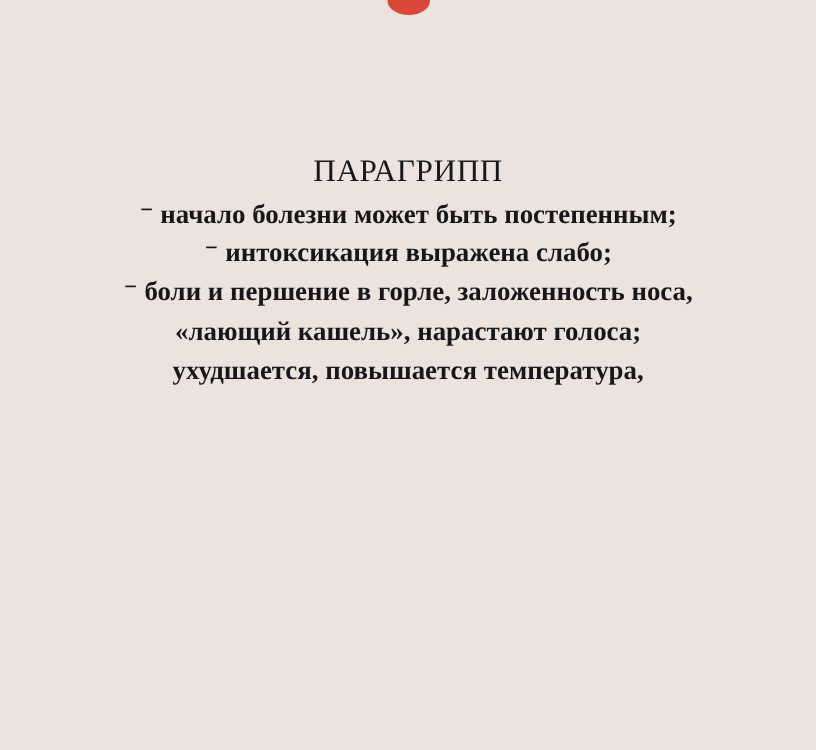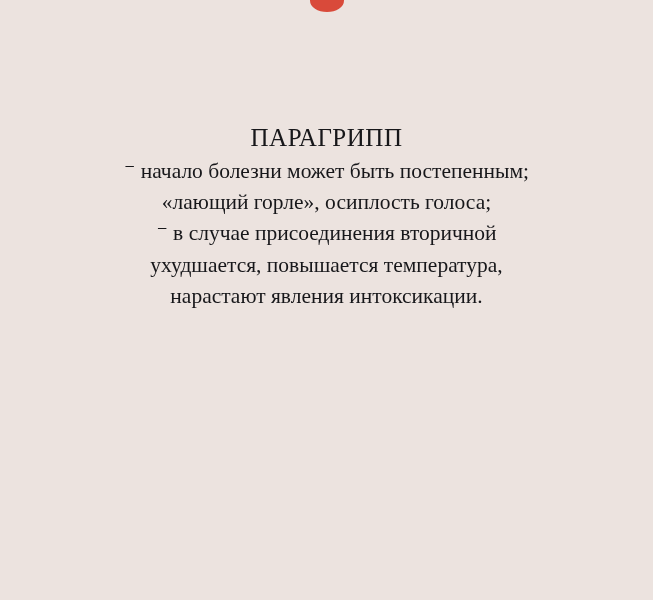--- a/index.html
+++ b/index.html
@@ -46,39 +46,40 @@
     font-size: 25px;
     letter-spacing: 0.5px;
     line-height: 1.28;
     margin: 0 0 2px 0;
     font-weight: normal;
   }
   .lines {
     margin: 0;
     padding: 0;
     list-style: none;
+    font-weight: bold;
   }
   .line {
     font-size: 21.5px;
     line-height: 1.45;
     white-space: nowrap;
   }
 </style>
 </head>
 <body>
 
 <div class="slide">
 
   <div class="top-mark"></div>
 
   <div class="content">
     <h1 class="title">ПАРАГРИПП</h1>
 
     <div class="lines">
       <div class="line">⁻ начало болезни может быть постепенным;</div>
-      <div class="line">«лающий горле», осиплость голоса;</div>
-      <div class="line">⁻ в случае присоединения вторичной</div>
+      <div class="line">⁻ интоксикация выражена слабо;</div>
+      <div class="line">⁻ боли и першение в горле, заложенность носа,</div>
+      <div class="line">«лающий кашель», нарастают голоса;</div>
       <div class="line">ухудшается, повышается температура,</div>
-      <div class="line">нарастают явления интоксикации.</div>
     </div>
   </div>
 
 </div>
 
 </body></html>

